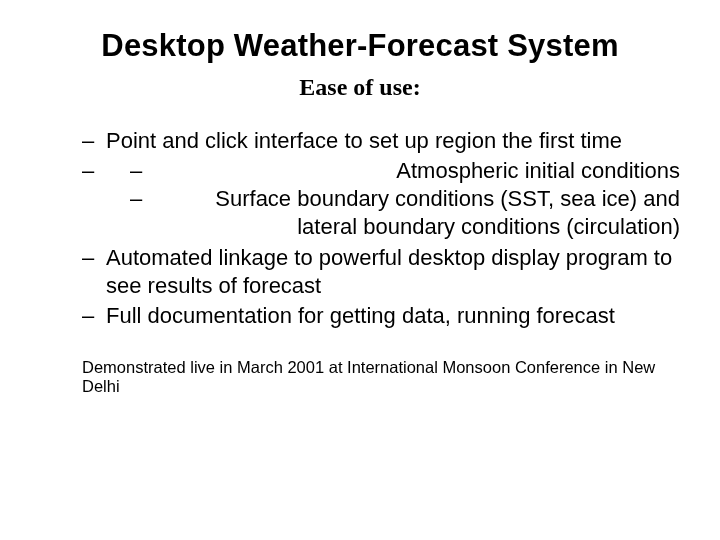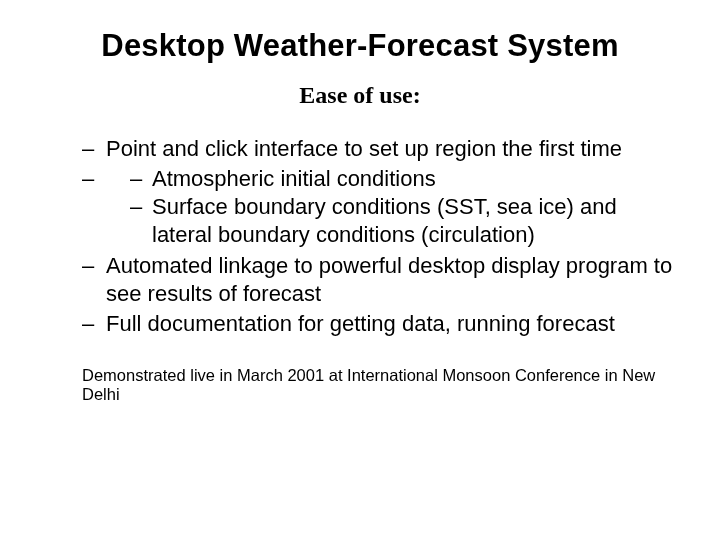--- a/index.html
+++ b/index.html
@@ -16,21 +16,21 @@
     width: 720px;
     height: 540px;
     padding: 28px 40px 20px 40px;
     display: flex;
     flex-direction: column;
   }
   .title {
     font-size: 31px;
     font-weight: bold;
     text-align: center;
-    margin: 0 0 18px 0;
+    margin: 0 0 10px 0;
     letter-spacing: 0.2px;
   }
   .subtitle {
     font-size: 24px;
     font-weight: bold;
     text-align: center;
     margin: 0 0 26px 0;
     font-family: Liberation Serif, serif;
   }
   .list {
@@ -48,20 +48,21 @@
   .item::before {
     content: "–";
     position: absolute;
     left: 0;
     top: 0;
   }
   .sublist {
     margin: 0 0 0 24px;
     padding: 0;
     list-style: none;
+    text-align: right;
   }
   .subitem {
     position: relative;
     padding-left: 22px;
   }
   .subitem::before {
     content: "–";
     position: absolute;
     left: 0;
     top: 0;

